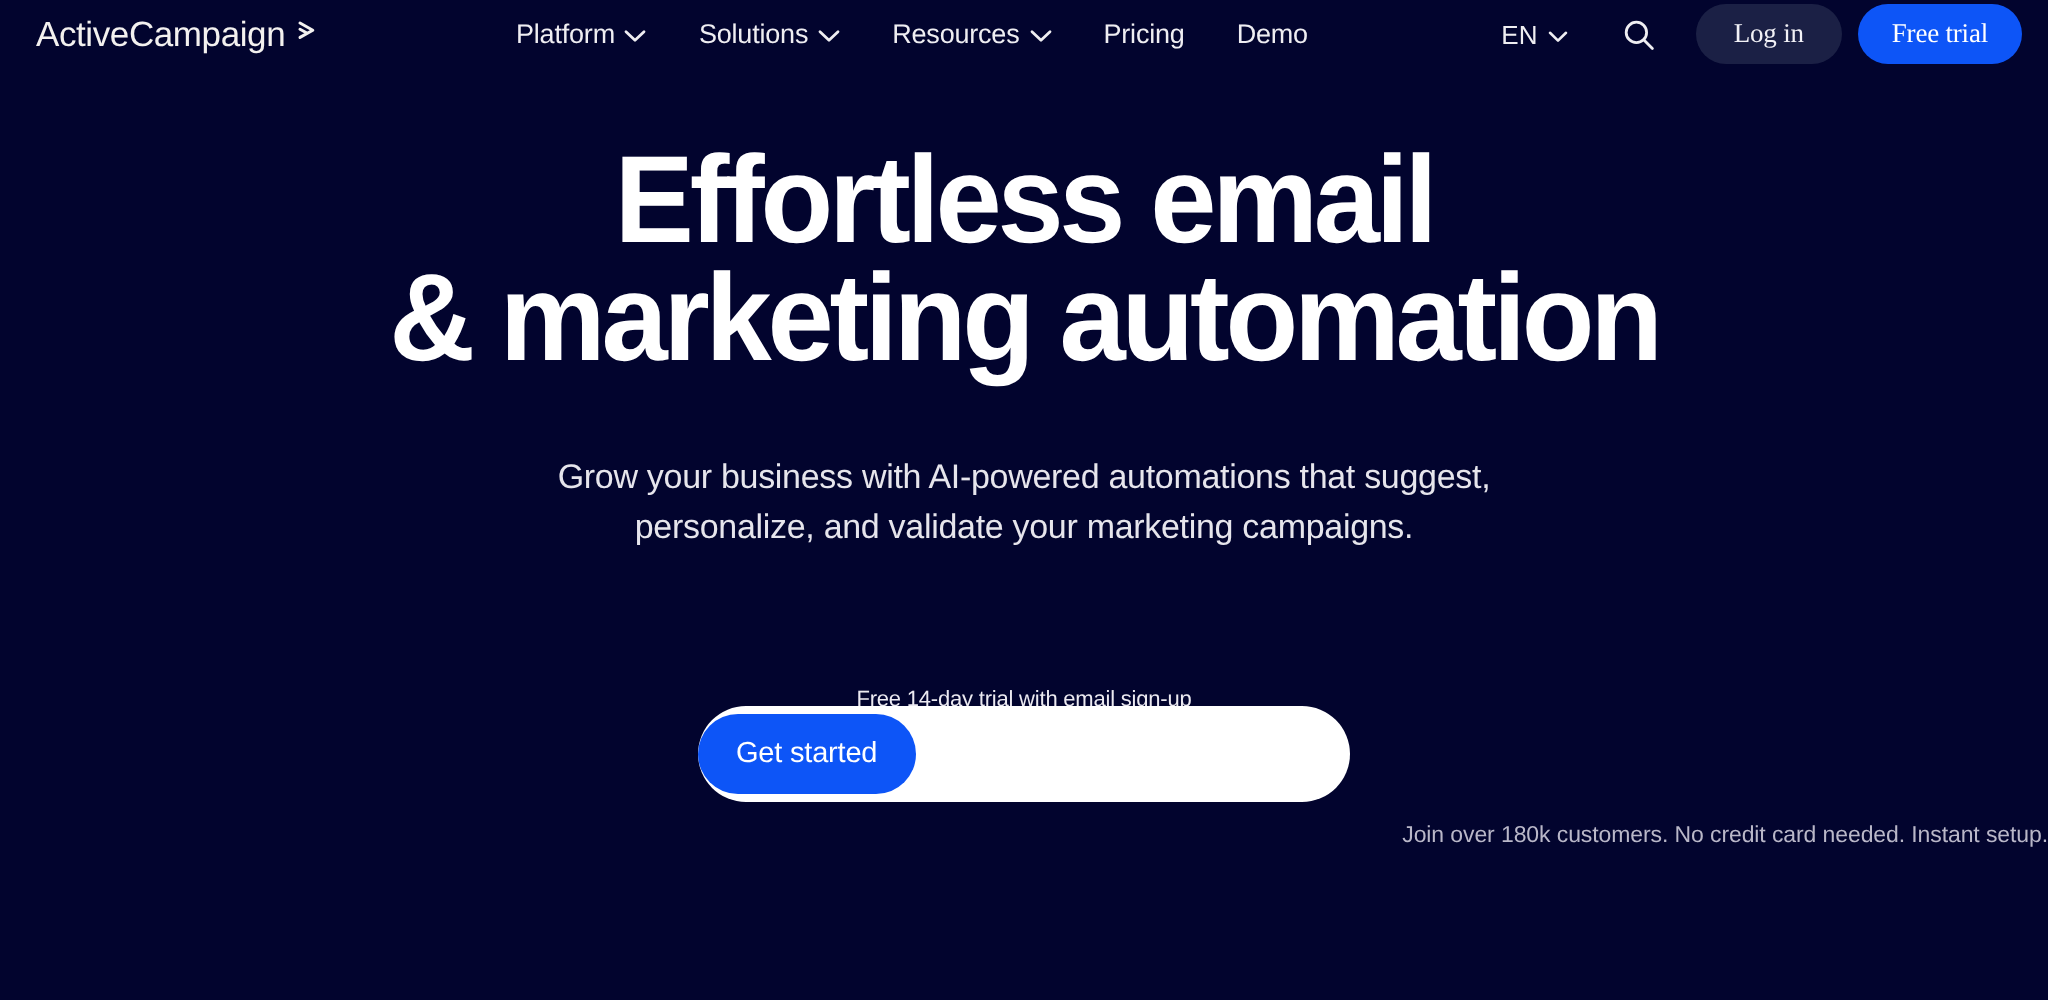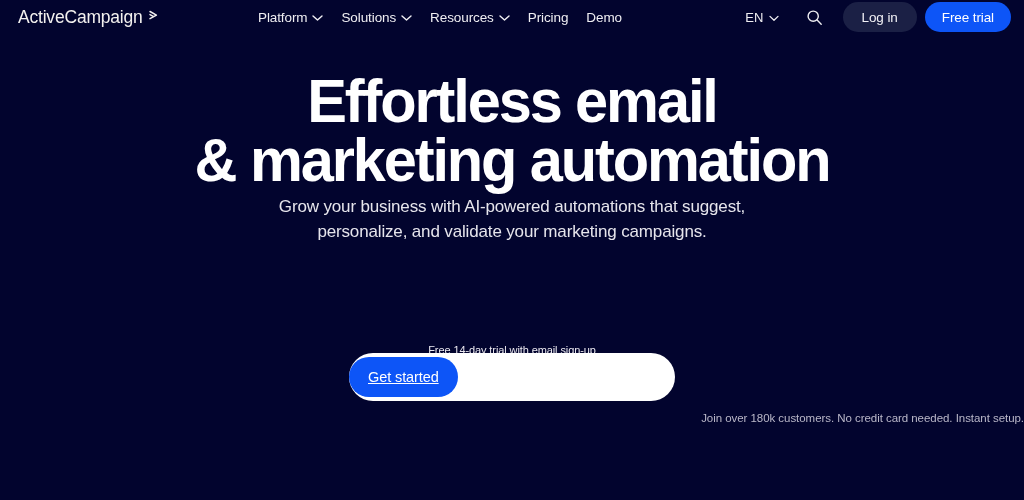--- a/index.html
+++ b/index.html
@@ -20,21 +20,21 @@
   .logo {
     position:absolute; left:18px; top:50%; transform:translateY(-50%);
     display:flex; align-items:center; gap:5px;
     color:#f3f1ef; font-size:17.5px; letter-spacing:-0.2px;
     cursor:pointer; white-space:nowrap;
   }
   .logo-mark { display:block; margin-bottom:1px; }
 
   .nav {
     position:absolute; left:258px; top:50%; transform:translateY(-50%);
-    display:flex; align-items:center; gap:18px;
+    display:flex; align-items:center; gap:26px;
   }
   .nav-item {
     display:flex; align-items:center; gap:5px;
     color:#efeef2; font-size:13.5px; letter-spacing:-0.1px;
     cursor:pointer; white-space:nowrap;
   }
   .chev { display:block; }
 
   .header-right {
     position:absolute; right:13px; top:50%; transform:translateY(-50%);
@@ -45,21 +45,21 @@
     color:#efeef2; font-size:13px; cursor:pointer; margin-right:24px;
     letter-spacing:0.1px;
   }
   .search-btn {
     display:flex; align-items:center; justify-content:center;
     width:24px; height:24px; cursor:pointer; margin-right:16px;
   }
   .btn {
     display:inline-flex; align-items:center; justify-content:center;
     border-radius:999px; font-size:13.5px; cursor:pointer;
-    white-space:nowrap; letter-spacing:-0.1px;
+    white-space:nowrap; letter-spacing:-0.1px;font-family:Liberation Serif, serif;
   }
   .btn-login {
     background:#1b2045; color:#f2f1f6;
     height:30px; padding:0 19px; margin-right:8px;
   }
   .btn-trial {
     background:#0d55f7; color:#ffffff;
     height:30px; padding:12px 17px;
   }
 
@@ -70,21 +70,21 @@
     position:absolute; top:72px; left:0; width:1024px;
     text-align:center; color:#ffffff;
     font-size:62px; line-height:0.95; font-weight:bold;
     letter-spacing:-2.2px;
     font-family:"Liberation Sans", sans-serif;
     transform:scaleX(0.96); transform-origin:center top;
   }
   .hero-title .l2 { display:block; }
 
   .hero-sub {
-    position:absolute; top:194px; left:0; width:1024px;
+    position:absolute; top:226px; left:0; width:1024px;
     text-align:center; color:#e6e5ec;
     font-size:17px; line-height:1.48; letter-spacing:-0.15px;
   }
   .hero-sub .sub-inner { display:inline-block; width:470px; }
 
   .trial-note {
     position:absolute; top:344px; left:0; width:1024px;
     text-align:center; color:#eceaf1;
     font-size:11px; letter-spacing:-0.1px;
   }
@@ -103,21 +103,21 @@
     font-family:"Liberation Sans", sans-serif;
     font-size:14.5px; color:#23233a; letter-spacing:-0.1px;
   }
   .email-input::placeholder { color:#9b9bb0; }
   .btn-getstarted {
     height:40px; margin-right:4px; padding:0 19px;
     background:#0d55f7; color:#ffffff;
     border:none; border-radius:999px;
     font-family:"Liberation Sans", sans-serif;
     font-size:14.5px; letter-spacing:-0.1px;
-    cursor:pointer; white-space:nowrap;text-decoration:underline;
+    cursor:pointer; white-space:nowrap;
   }
 
   .microcopy {
     position:absolute; top:412px; left:0; width:1024px;
     text-align:right; color:#b9b7c8;
     font-size:11.5px; letter-spacing:-0.05px;
   }
 </style>
 </head>
 <body>

